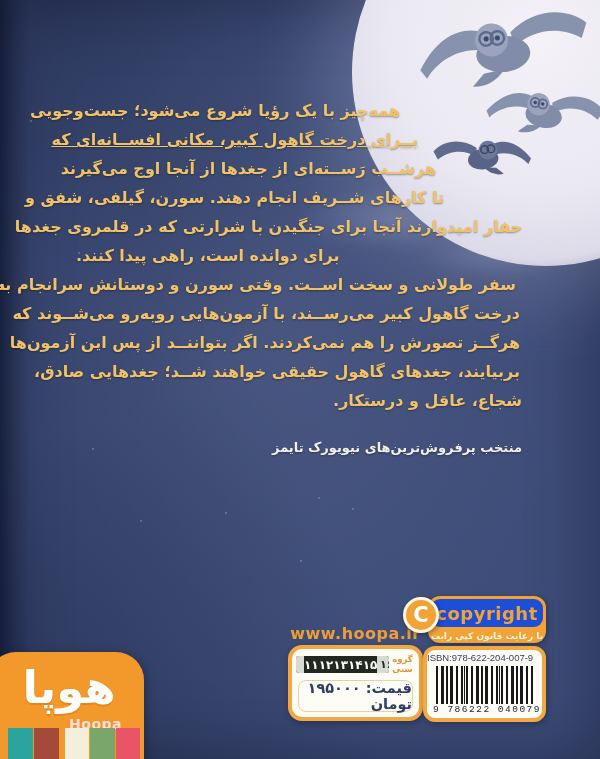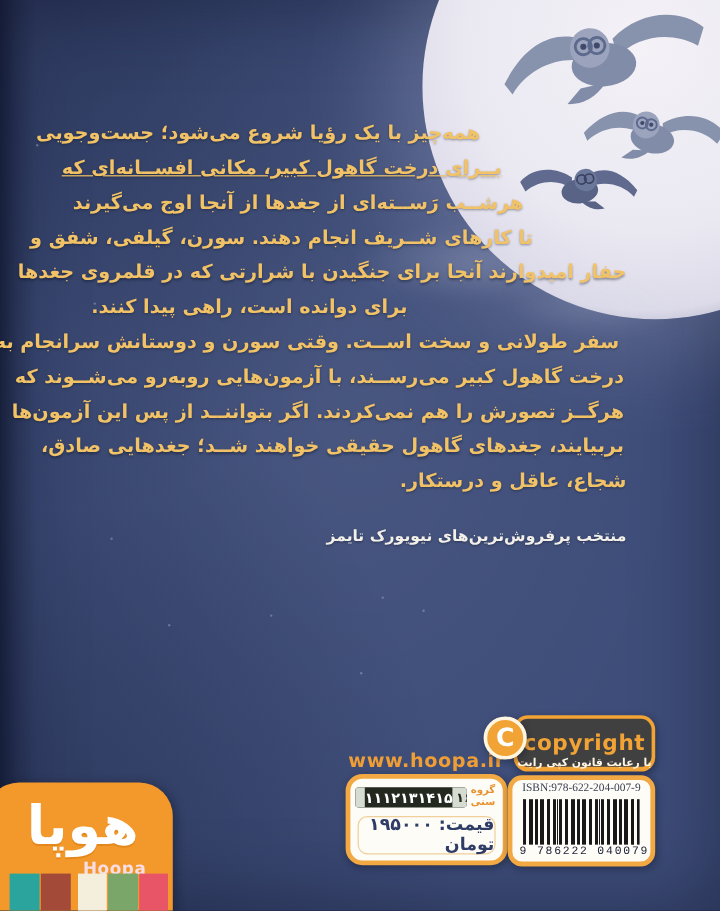--- a/index.html
+++ b/index.html
@@ -93,39 +93,39 @@
   .price-box{
     position:absolute;left:6px;right:6px;top:31px;bottom:5px;
     border:1px solid #f0cf9a;border-radius:8px;direction:rtl;
     display:flex;align-items:center;justify-content:center;
     color:#2f3c66;font-weight:bold;font-size:14.5px;
   }
   .copyright-badge{
     position:absolute;left:428px;top:596px;width:118px;height:47px;z-index:4;
     background:#f2a336;border-radius:12px;box-shadow:1px 2px 6px rgba(10,14,30,.35);
   }
-  .copy-inner{position:absolute;left:3px;right:3px;top:3px;height:40px;background:#404040;border-radius:9px;
+  .copy-inner{position:absolute;left:3px;right:3px;top:3px;height:28px;background:#1d4ed8;border-radius:9px;
     display:flex;align-items:center;justify-content:center;
     color:#f2a336;font-weight:bold;font-size:18px;letter-spacing:.5px;}
   .copy-note{position:absolute;left:0;right:0;bottom:2px;text-align:center;direction:rtl;
     color:#fff6e4;font-weight:bold;font-size:9px;}
   .c-disc{
     position:absolute;left:403px;top:597px;width:36px;height:36px;border-radius:50%;z-index:5;
     background:#f2a336;border:3px solid #fff6e2;box-sizing:border-box;
     display:flex;align-items:center;justify-content:center;
     color:#ffffff;font-weight:bold;font-size:21px;
     box-shadow:1px 2px 5px rgba(10,14,30,.35);
   }
   .isbn-panel{
     position:absolute;left:423px;top:646px;width:123px;height:76px;z-index:4;
     background:#fdfcf7;border:4px solid #f2a843;border-radius:12px;box-sizing:border-box;
     box-shadow:1px 2px 6px rgba(10,14,30,.35);
   }
-  .isbn-text{margin-top:2px;text-align:center;color:#3c4154;font-size:9.5px;
-    font-family:Liberation Serif, serif;white-space:nowrap;}
+  .isbn-text{margin-top:2px;color:#3c4154;font-size:9.5px;
+    font-family:Liberation Sans, sans-serif;white-space:nowrap;}
   .barcode{
     position:absolute;left:9px;right:9px;top:16px;bottom:14px;
     background:
       repeating-linear-gradient(90deg,#181818 0 2px,transparent 2px 5px),
       repeating-linear-gradient(90deg,#181818 0 1px,transparent 1px 7px);
   }
   .barcode-digits{
     position:absolute;left:6px;right:6px;bottom:3px;text-align:center;background:#fdfcf7;
     color:#23263a;font-size:9.5px;letter-spacing:1.5px;
     font-family:"Liberation Mono","DejaVu Sans Mono",monospace;white-space:nowrap;

